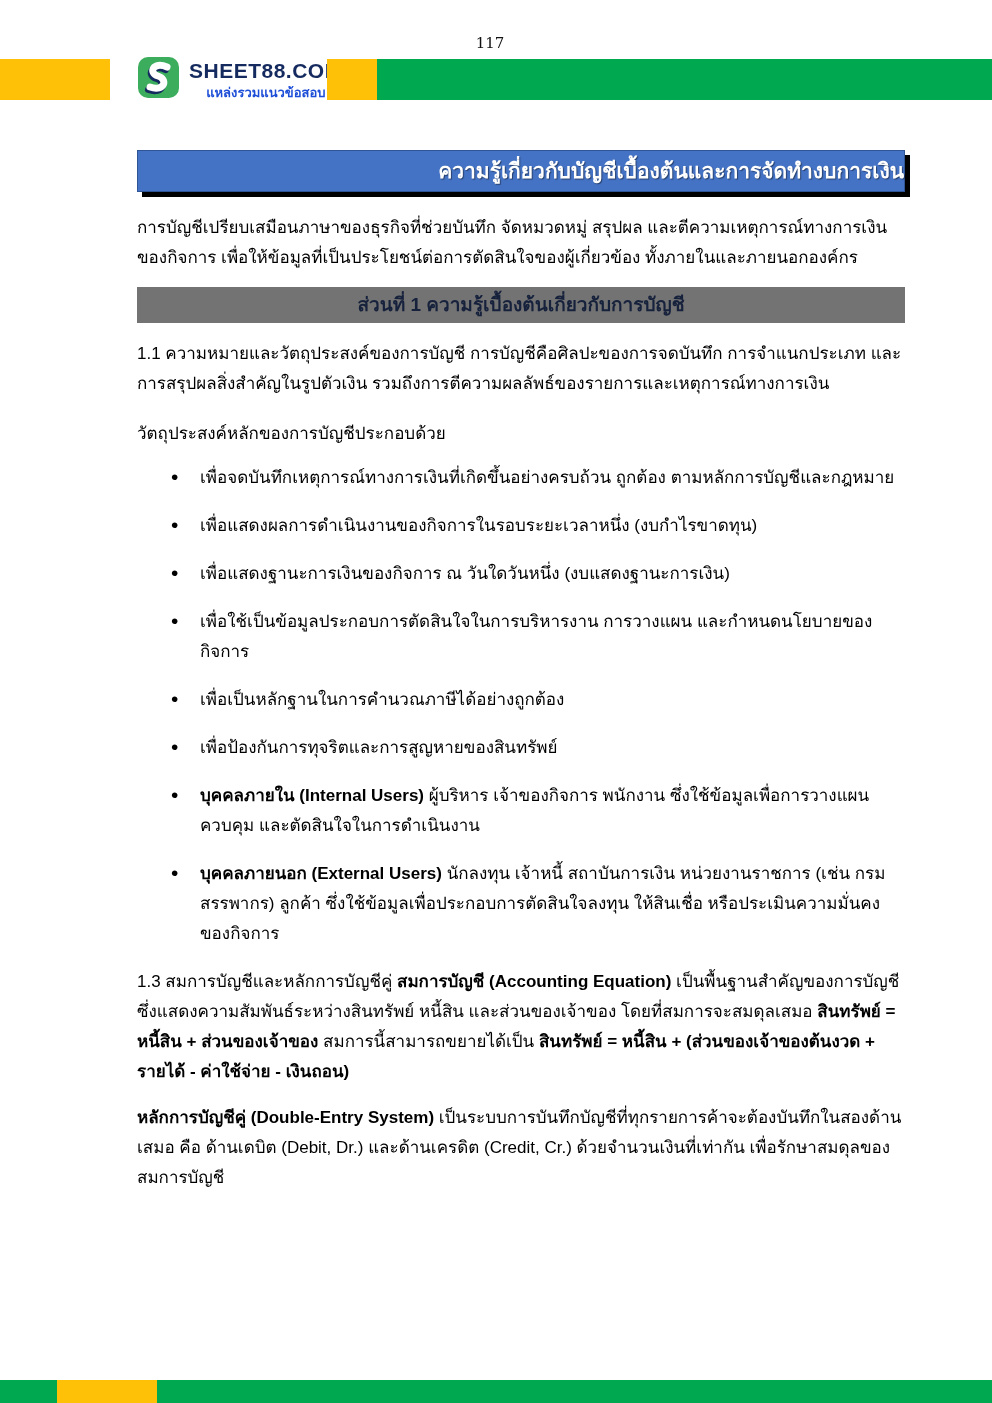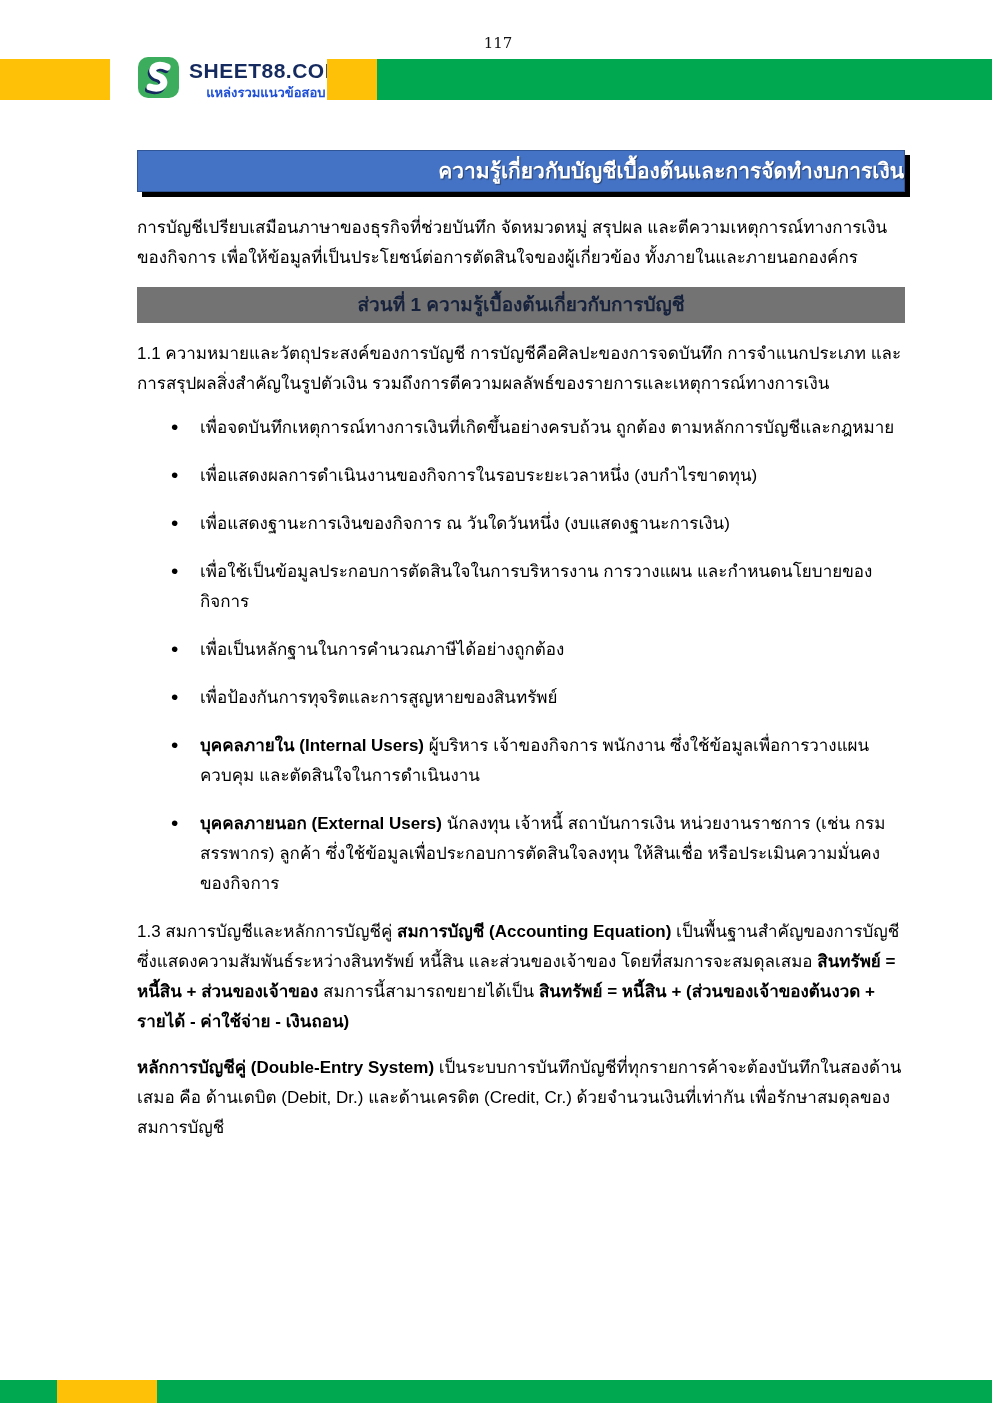--- a/index.html
+++ b/index.html
@@ -2,21 +2,21 @@
 <html lang="th"><head>
 <meta charset="utf-8">
 <style>
   html,body{margin:0;padding:0;}
   body{
     width:992px;height:1403px;position:relative;background:#ffffff;
     font-family:"Liberation Sans",sans-serif;color:#000;overflow:hidden;
   }
   
   .page-number{
-    position:absolute;top:34px;left:8px;width:980px;text-align:center;
+    position:absolute;top:34px;left:0;width:980px;text-align:center;
     font-size:15px;font-family:"DejaVu Serif","Liberation Serif",serif;color:#111;
   }
   .hdr-bar{position:absolute;top:59px;height:41px;}
   .hdr-yellow-left{left:0;width:110px;background:#FFC107;}
   .hdr-yellow-right{left:327px;width:50px;background:#FFC107;}
   .hdr-green-right{left:377px;width:615px;background:#00A94F;}
   .logo{position:absolute;left:137px;top:56px;display:flex;align-items:center;gap:9px;}
   .logo-text{display:flex;flex-direction:column;line-height:1;}
   .logo-brand{font-size:21px;font-weight:bold;color:#152A5E;letter-spacing:.5px;}
   .logo-tagline{font-size:13px;color:#1d4ed8;margin-top:5px;font-weight:bold;text-align:center;}
@@ -79,20 +79,21 @@
   </div>
 
   <p class="intro">การบัญชีเปรียบเสมือนภาษาของธุรกิจที่ช่วยบันทึก จัดหมวดหมู่ สรุปผล และตีความเหตุการณ์ทางการเงินของกิจการ เพื่อให้ข้อมูลที่เป็นประโยชน์ต่อการตัดสินใจของผู้เกี่ยวข้อง ทั้งภายในและภายนอกองค์กร</p>
 
   <div class="section-banner">
     <span>ส่วนที่ 1 ความรู้เบื้องต้นเกี่ยวกับการบัญชี</span>
   </div>
 
   <p class="para">1.1 ความหมายและวัตถุประสงค์ของการบัญชี การบัญชีคือศิลปะของการจดบันทึก การจำแนกประเภท และการสรุปผลสิ่งสำคัญในรูปตัวเงิน รวมถึงการตีความผลลัพธ์ของรายการและเหตุการณ์ทางการเงิน</p>
 
+  <p class="lead">วัตถุประสงค์หลักของการบัญชีประกอบด้วย</p>
 
   <ul>
     <li>เพื่อจดบันทึกเหตุการณ์ทางการเงินที่เกิดขึ้นอย่างครบถ้วน ถูกต้อง ตามหลักการบัญชีและกฎหมาย</li>
     <li>เพื่อแสดงผลการดำเนินงานของกิจการในรอบระยะเวลาหนึ่ง (งบกำไรขาดทุน)</li>
     <li>เพื่อแสดงฐานะการเงินของกิจการ ณ วันใดวันหนึ่ง (งบแสดงฐานะการเงิน)</li>
     <li>เพื่อใช้เป็นข้อมูลประกอบการตัดสินใจในการบริหารงาน การวางแผน และกำหนดนโยบายของกิจการ</li>
     <li>เพื่อเป็นหลักฐานในการคำนวณภาษีได้อย่างถูกต้อง</li>
     <li>เพื่อป้องกันการทุจริตและการสูญหายของสินทรัพย์</li>
   </ul>
 

